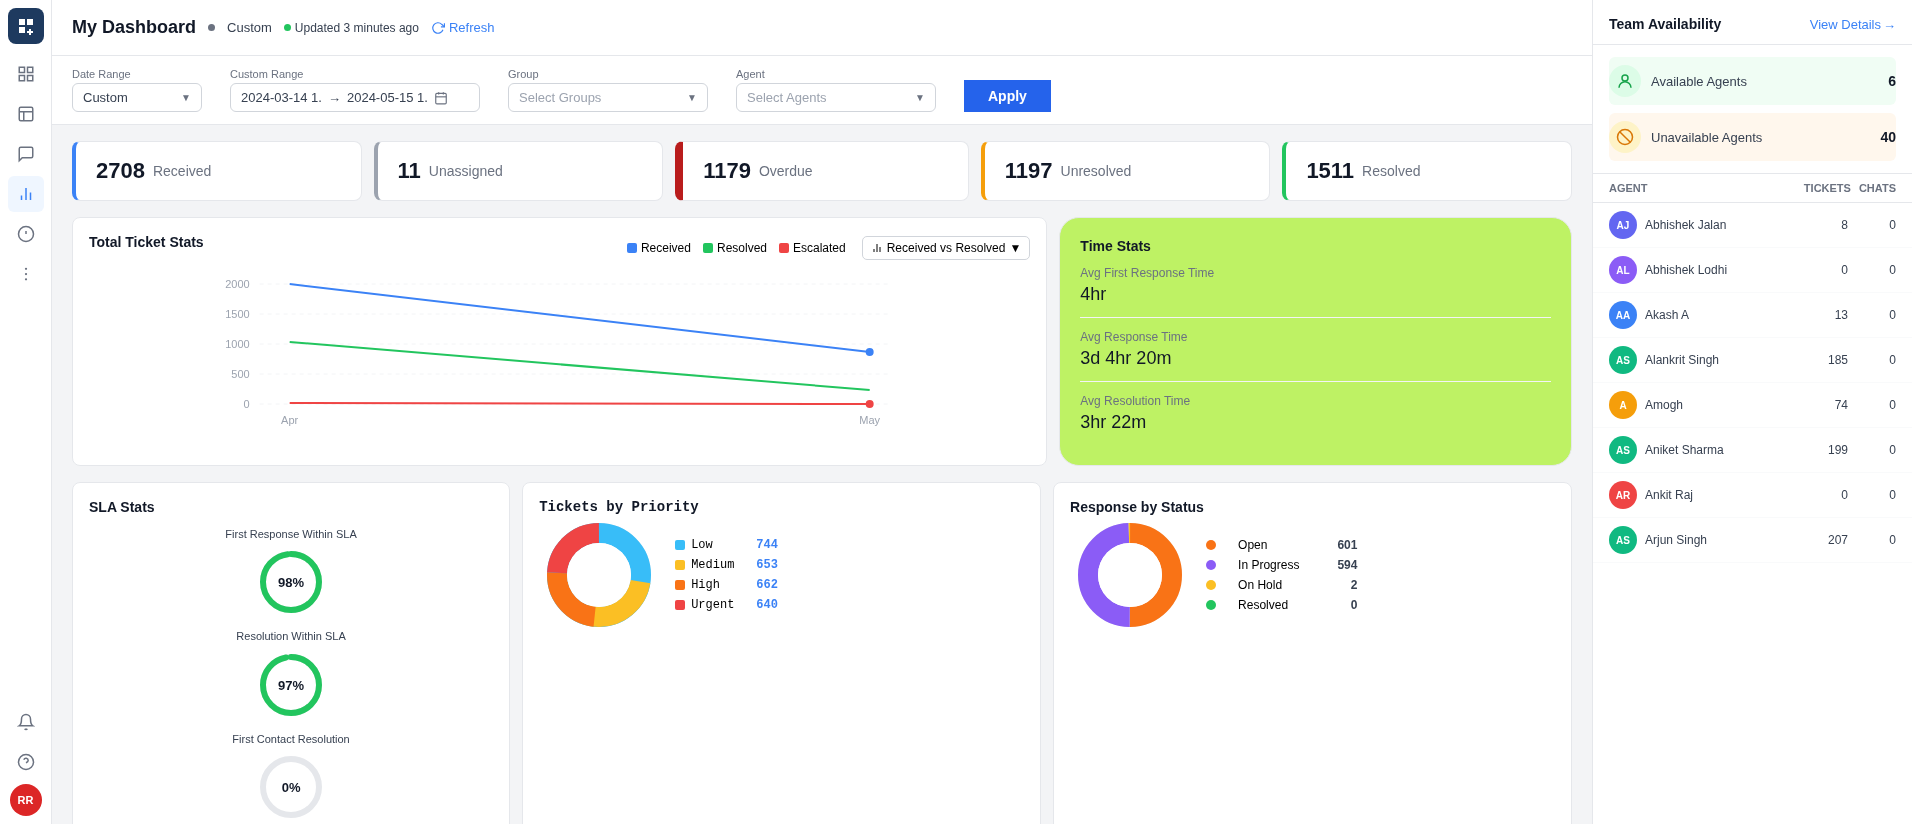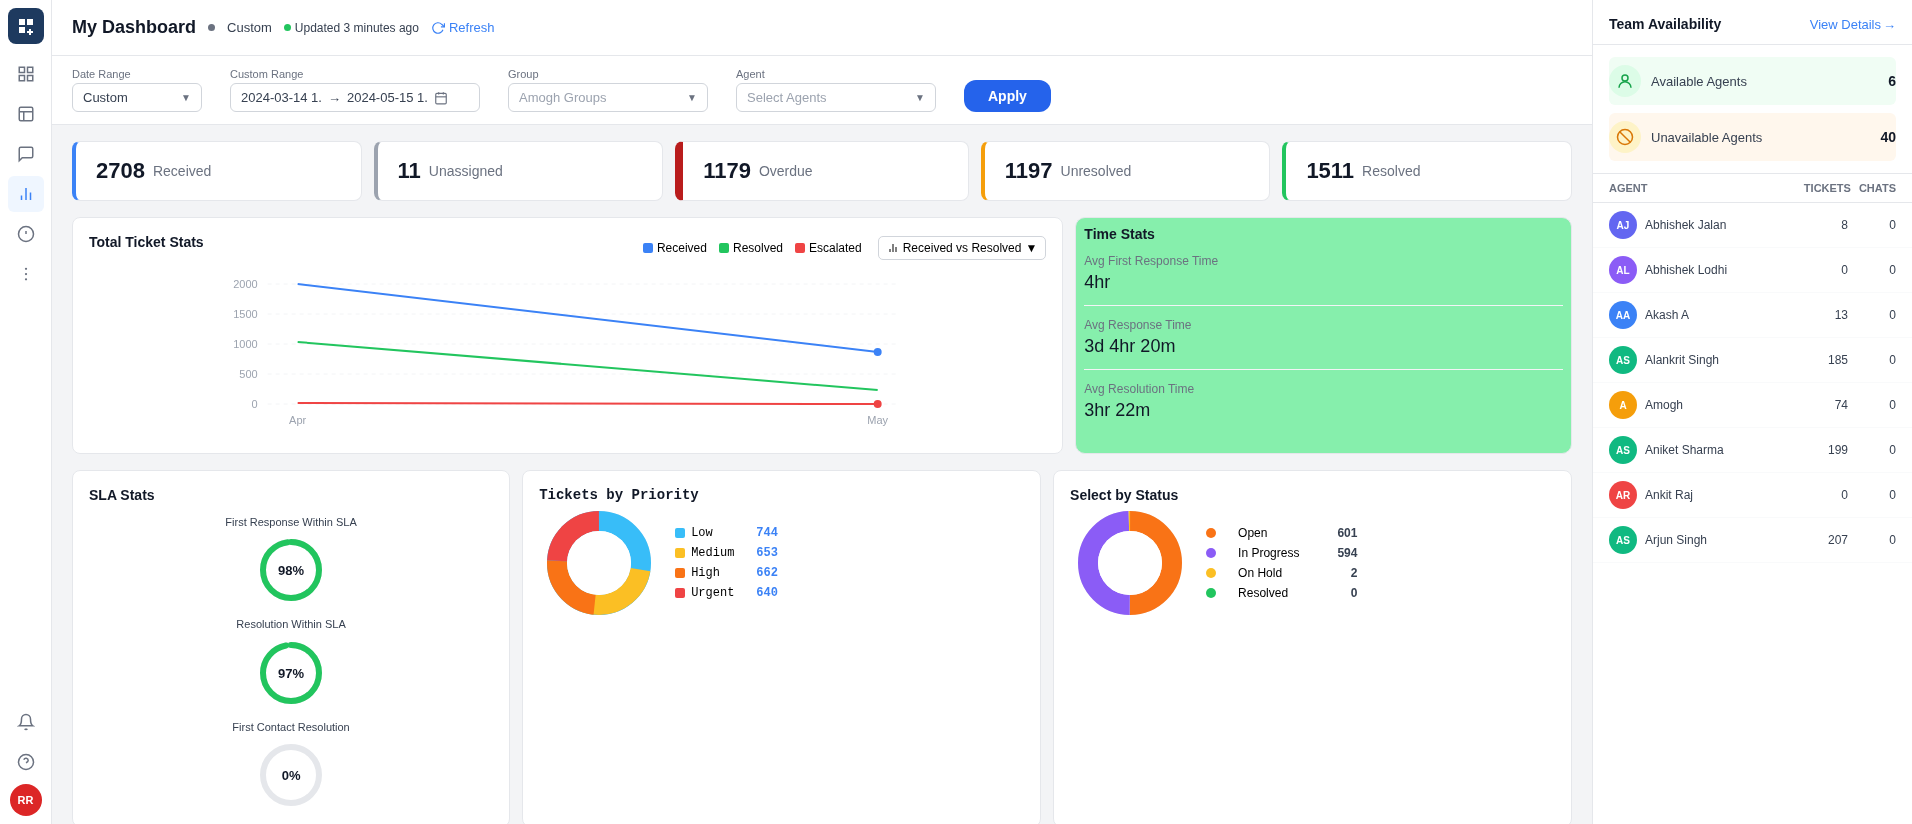--- a/index.html
+++ b/index.html
@@ -27,40 +27,40 @@
     .refresh-btn { display: flex; align-items: center; gap: 4px; color: #3b82f6; font-size: 13px; cursor: pointer; background: none; border: none; }
 
     
     .filters { background: #fff; padding: 12px 20px; display: flex; align-items: center; gap: 28px; border-bottom: 1px solid #e5e7eb; flex-shrink: 0; }
     .filter-group { display: flex; flex-direction: column; gap: 3px; }
     .filter-label { font-size: 11px; color: #6b7280; font-weight: 500; }
     .filter-select { display: flex; align-items: center; gap: 6px; border: 1px solid #d1d5db; border-radius: 6px; padding: 6px 10px; background: #fff; cursor: pointer; min-width: 130px; font-size: 13px; color: #374151; }
     .filter-select-wide { min-width: 200px; }
     .filter-arrow { margin-left: auto; color: #6b7280; font-size: 10px; }
     .date-range { display: flex; align-items: center; gap: 6px; border: 1px solid #d1d5db; border-radius: 6px; padding: 6px 10px; background: #fff; font-size: 13px; color: #374151; min-width: 250px; }
-    .apply-btn { background: #2563eb; color: white; border: none; border-radius: 12px; padding: 8px 24px; font-size: 14px; font-weight: 600; cursor: pointer; align-self: flex-end; }
+    .apply-btn { background: #2563eb; color: white; border: none; border-radius: 0; padding: 8px 24px; font-size: 14px; font-weight: 600; cursor: pointer; align-self: flex-end; }
 
     
     .content { flex: 1; overflow-y: auto; padding: 16px 20px; display: flex; flex-direction: column; gap: 16px; }
 
     
     .stats-row { display: flex; gap: 12px; }
     .stat-card { flex: 1; background: #fff; border-radius: 8px; padding: 16px 20px; display: flex; align-items: center; gap: 8px; border: 1px solid #e5e7eb; }
     .stat-card.blue-left { border-left: 4px solid #3b82f6; }
     .stat-card.gray-left { border-left: 4px solid #9ca3af; }
     .stat-card.red-left { border-left: 8px solid #b91c1c; }
     .stat-card.yellow-left { border-left: 4px solid #f59e0b; }
     .stat-card.green-left { border-left: 4px solid #22c55e; }
     .stat-number { font-size: 22px; font-weight: 700; color: #111827; }
     .stat-label { font-size: 14px; color: #6b7280; }
 
     
     .charts-row { display: flex; gap: 12px; }
     .chart-card { flex: 2; background: #fff; border-radius: 8px; padding: 16px; border: 1px solid #e5e7eb; }
-    .time-stats-card { flex: 1; background: #86efac; border-radius: 10px; padding: 8px; border: 1px solid #e5e7eb; }
+    .time-stats-card { flex: 1; background: #bef264; border-radius: 20px; padding: 20px; border: 1px solid #e5e7eb; }
     .card-title { font-size: 14px; font-weight: 600; color: #111827; margin-bottom: 12px; }
     .chart-header { display: flex; justify-content: space-between; align-items: center; margin-bottom: 12px; }
     .chart-legend { display: flex; align-items: center; gap: 12px; font-size: 12px; }
     .legend-item { display: flex; align-items: center; gap: 4px; }
     .legend-dot { width: 10px; height: 10px; border-radius: 2px; }
     .chart-dropdown { display: flex; align-items: center; gap: 4px; border: 1px solid #d1d5db; border-radius: 5px; padding: 4px 8px; font-size: 12px; cursor: pointer; }
 
     
     .chart-svg { width: 100%; height: 160px; }
 
@@ -227,21 +227,21 @@
             <rect x="3" y="4" width="18" height="18" rx="2"></rect>
             <line x1="16" y1="2" x2="16" y2="6"></line>
             <line x1="8" y1="2" x2="8" y2="6"></line>
             <line x1="3" y1="10" x2="21" y2="10"></line>
           </svg>
       </div>
     </div>
     <div class="filter-group">
       <span class="filter-label">Group</span>
       <div class="filter-select filter-select-wide">
-        <span style="color:#9ca3af;">Amogh Groups</span>
+        <span style="color:#9ca3af;">Select Groups</span>
         <span class="filter-arrow">▼</span>
       </div>
     </div>
     <div class="filter-group">
       <span class="filter-label">Agent</span>
       <div class="filter-select filter-select-wide">
         <span style="color:#9ca3af;">Select Agents</span>
         <span class="filter-arrow">▼</span>
       </div>
     </div>
@@ -423,21 +423,21 @@
             <div class="priority-legend-item">
               <div class="priority-legend-dot" style="background:#ef4444;"></div>
               <span>Urgent</span>
               <span class="priority-legend-value">640</span>
             </div>
           </div>
         </div>
       </div>
 
       <div class="status-card">
-        <span class="card-title">Select by Status</span>
+        <span class="card-title">Response by Status</span>
         <div class="status-content">
 
           <svg width="120" height="120" viewBox="0 0 120 120">
 
             <circle cx="60" cy="60" r="42" fill="none" stroke="#e5e7eb" stroke-width="20"></circle>
 
             <circle cx="60" cy="60" r="42" fill="none" stroke="#f97316" stroke-width="20" stroke-dasharray="132 131.9" stroke-dashoffset="0" transform="rotate(-90 60 60)"></circle>
 
             <circle cx="60" cy="60" r="42" fill="none" stroke="#8b5cf6" stroke-width="20" stroke-dasharray="130.3 133.6" stroke-dashoffset="-132" transform="rotate(-90 60 60)"></circle>
 

